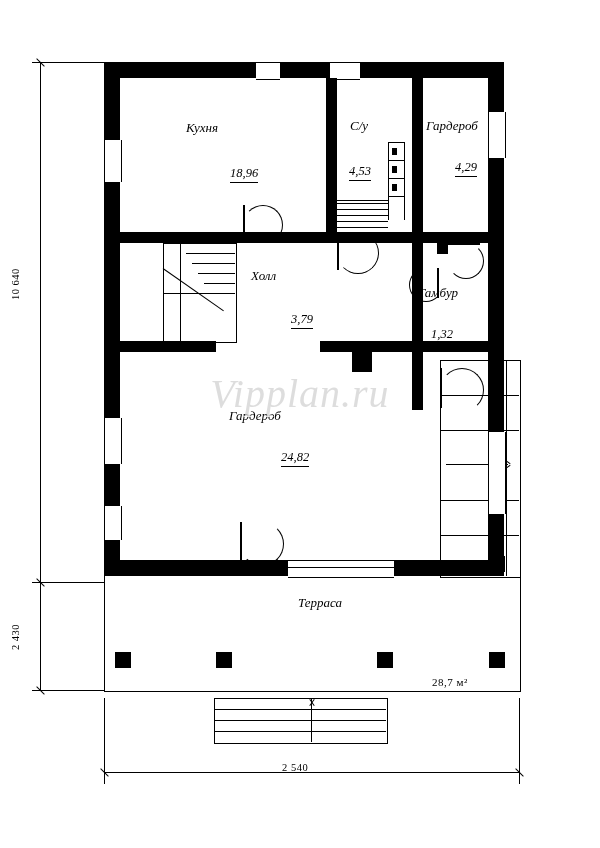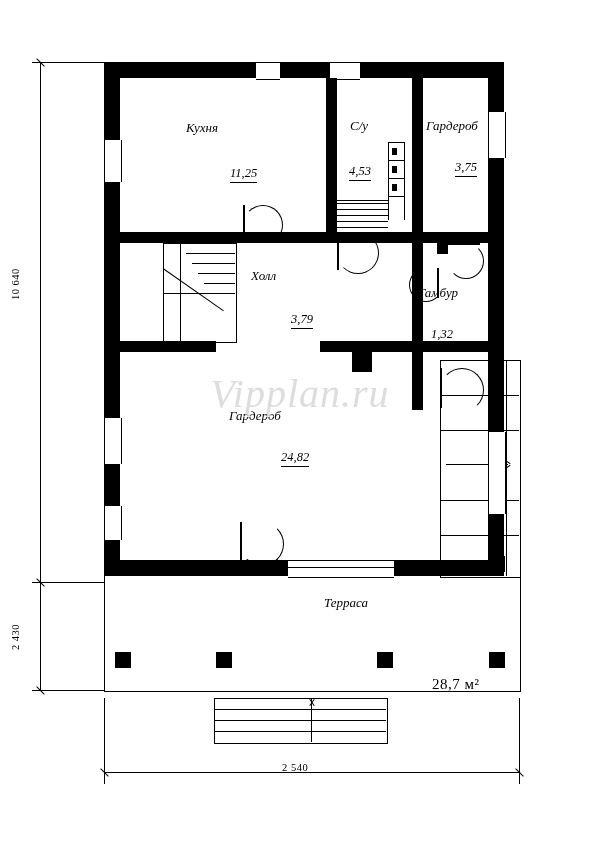--- a/index.html
+++ b/index.html
@@ -77,22 +77,22 @@
   <div class="thin" style="left:446px;top:464px;width:62px;height:1px;"></div>
   <div class="tick" style="left:503px;top:461px;width:8px;height:1px;transform:rotate(35deg);"></div>
   <div class="tick" style="left:503px;top:467px;width:8px;height:1px;transform:rotate(-35deg);"></div>
 
   <div class="post" style="left:115px;top:652px;width:16px;height:16px;"></div>
   <div class="post" style="left:216px;top:652px;width:16px;height:16px;"></div>
   <div class="post" style="left:377px;top:652px;width:16px;height:16px;"></div>
   <div class="post" style="left:489px;top:652px;width:16px;height:16px;"></div>
   <div class="post" style="left:489px;top:556px;width:16px;height:16px;"></div>
 
-  <div class="room-name" style="left:324px;top:595px;">Терраса</div>
-  <div class="dim-text" style="left:432px;top:676px;font-size:15px;">28,7 м²</div>
+  <div class="room-name" style="left:298px;top:595px;">Терраса</div>
+  <div class="dim-text" style="left:432px;top:676px;font-size:11px;">28,7 м²</div>
 
   <div class="terrace" style="left:214px;top:698px;width:172px;height:44px;"></div>
   <div class="thin" style="left:214px;top:709px;width:172px;height:1px;"></div>
   <div class="thin" style="left:214px;top:720px;width:172px;height:1px;"></div>
   <div class="thin" style="left:214px;top:731px;width:172px;height:1px;"></div>
   <div class="thin" style="left:311px;top:698px;width:1px;height:44px;"></div>
   <div class="tick" style="left:308px;top:702px;width:8px;height:1px;transform:rotate(55deg);"></div>
   <div class="tick" style="left:308px;top:702px;width:8px;height:1px;transform:rotate(-55deg);"></div>
 
   <div class="wall" style="left:104px;top:62px;width:400px;height:16px;"></div>
@@ -175,27 +175,27 @@
   <div class="door-leaf" style="left:437px;top:268px;width:2px;height:30px;"></div>
   <div class="door-arc" style="left:409px;top:268px;width:32px;height:32px;border-color:#000;border-right-color:transparent;border-top-color:transparent;"></div>
 
   <div class="door-leaf" style="left:440px;top:368px;width:2px;height:40px;"></div>
   <div class="door-arc" style="left:440px;top:368px;width:42px;height:42px;border-color:#000;border-left-color:transparent;border-bottom-color:transparent;"></div>
 
   <div class="door-leaf" style="left:240px;top:522px;width:2px;height:40px;"></div>
   <div class="door-arc" style="left:240px;top:522px;width:42px;height:42px;border-color:#000;border-left-color:transparent;border-top-color:transparent;"></div>
 
   <div class="room-name" style="left:186px;top:120px;">Кухня</div>
-  <div class="room-area" style="left:230px;top:166px;">11,25</div>
+  <div class="room-area" style="left:230px;top:166px;">18,96</div>
 
   <div class="room-name" style="left:350px;top:118px;">С/у</div>
   <div class="room-area" style="left:349px;top:164px;">4,53</div>
 
   <div class="room-name" style="left:426px;top:118px;">Гардероб</div>
-  <div class="room-area" style="left:455px;top:160px;">3,75</div>
+  <div class="room-area" style="left:455px;top:160px;">4,29</div>
 
   <div class="room-name" style="left:251px;top:268px;text-align:right;">Холл</div>
   <div class="room-area" style="left:291px;top:312px;">3,79</div>
 
   <div class="room-name" style="left:418px;top:285px;">Тамбур</div>
   <div class="room-area" style="left:431px;top:327px;">1,32</div>
 
   <div class="room-name" style="left:229px;top:408px;">Гардероб</div>
   <div class="room-area" style="left:281px;top:450px;">24,82</div>
 

